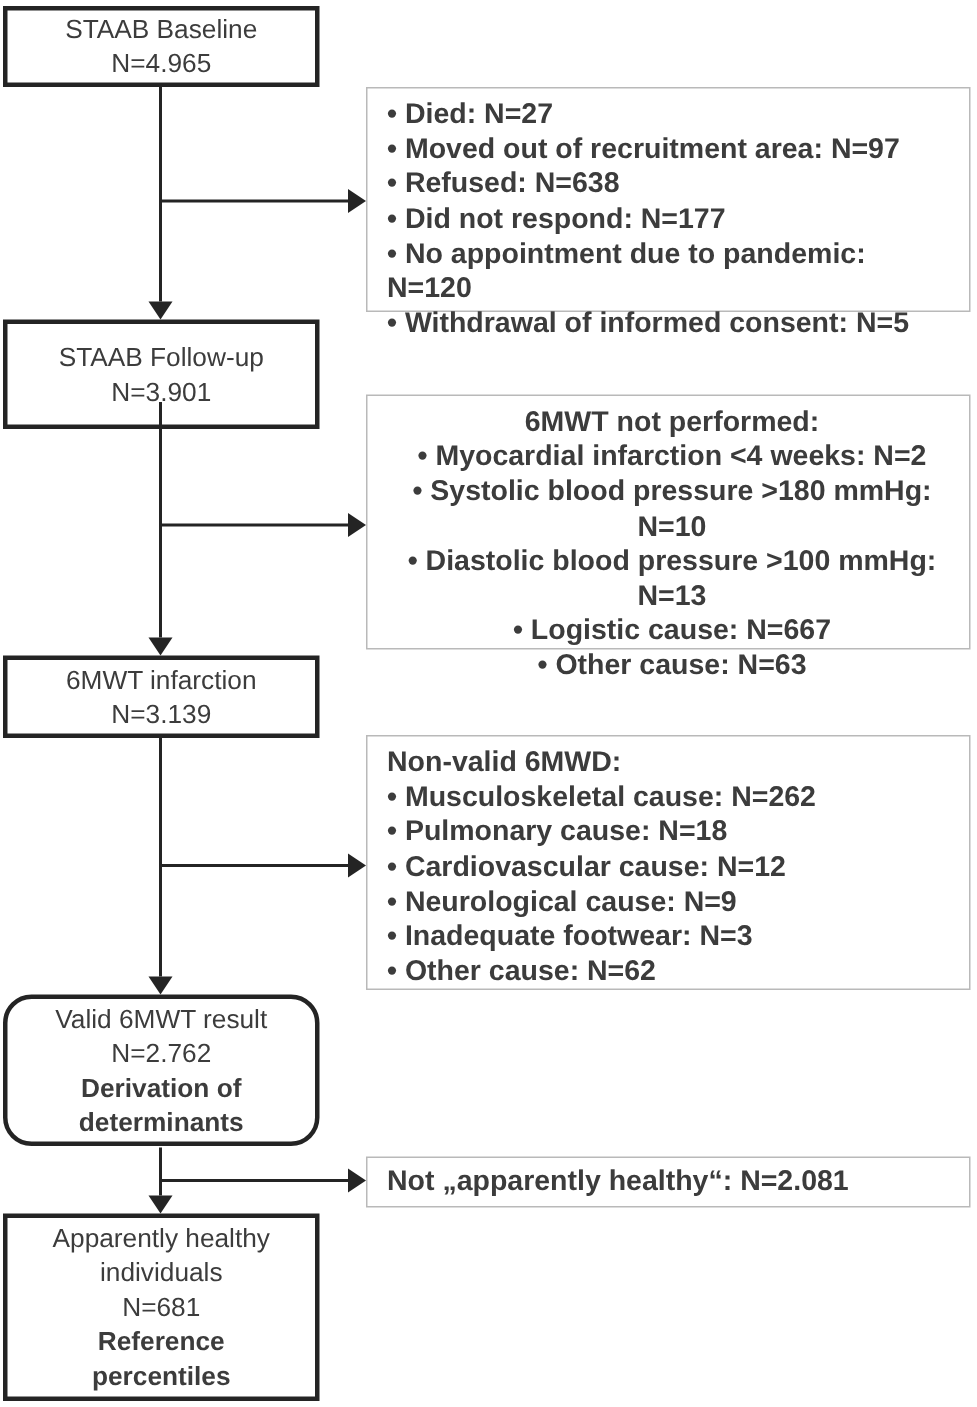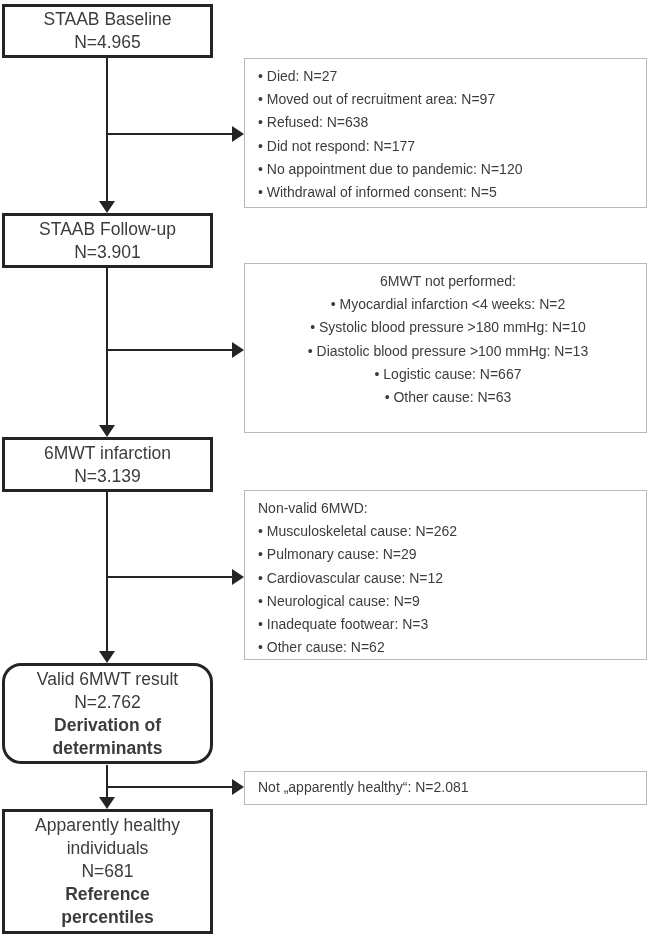--- a/index.html
+++ b/index.html
@@ -27,24 +27,25 @@
     line-height: 23px;
   }
   .mainbox .bold { font-weight: bold; }
   .sidebox {
     position: absolute;
     box-sizing: border-box;
     left: 244px;
     width: 403px;
     border: 1px solid #b9b9b9;
     background: #ffffff;
-    font-size: 14px;
+    font-size: 19px;
     line-height: 23.2px;
     padding: 6px 8px 6px 13px;
     text-align: left;
+    font-weight: bold;
   }
   .sidebox-single {
     display: flex;
     align-items: center;
     padding-top: 0;
     padding-bottom: 0;
   }
   .vline { position: absolute; width: 2px; background: #242424; }
   .hline { position: absolute; height: 2px; background: #242424; }
   .arrow-down {
@@ -63,21 +64,21 @@
 </head>
 <body>
 
 <div class="canvas">
 
   <div class="mainbox" style="top:4px; height:54px;">
     <div>STAAB Baseline</div>
     <div>N=4.965</div>
   </div>
 
-  <div class="mainbox" style="top:213px; height:55px;">
+  <div class="mainbox" style="top:213px; height:73px;">
     <div>STAAB Follow-up</div>
     <div>N=3.901</div>
   </div>
 
   <div class="mainbox" style="top:437px; height:55px;">
     <div>6MWT infarction</div>
     <div>N=3.139</div>
   </div>
 
   <div class="mainbox" style="top:663px; height:101px;border-radius:19px;">
@@ -109,21 +110,21 @@
     <div>• Myocardial infarction &lt;4 weeks: N=2</div>
     <div>• Systolic blood pressure &gt;180 mmHg: N=10</div>
     <div>• Diastolic blood pressure &gt;100 mmHg: N=13</div>
     <div>• Logistic cause: N=667</div>
     <div>• Other cause: N=63</div>
   </div>
 
   <div class="sidebox" style="top:490px; height:170px;">
     <div>Non-valid 6MWD:</div>
     <div>• Musculoskeletal cause: N=262</div>
-    <div>• Pulmonary cause: N=29</div>
+    <div>• Pulmonary cause: N=18</div>
     <div>• Cardiovascular cause: N=12</div>
     <div>• Neurological cause: N=9</div>
     <div>• Inadequate footwear: N=3</div>
     <div>• Other cause: N=62</div>
   </div>
 
   <div class="sidebox sidebox-single" style="top:771px; height:34px;">
     <div>Not „apparently healthy“: N=2.081</div>
   </div>
 

